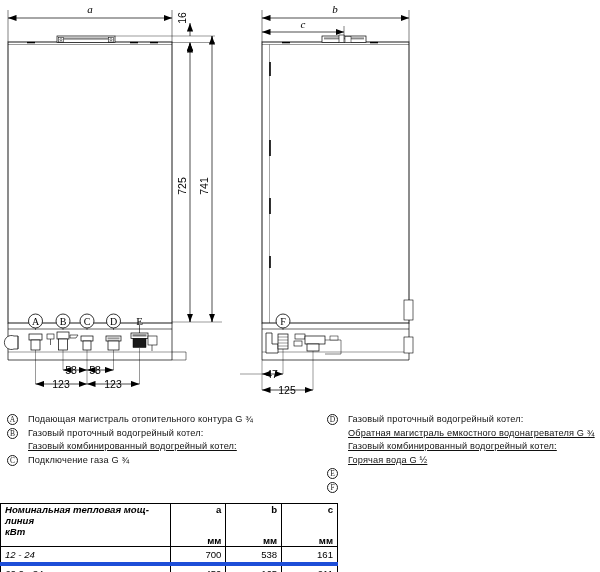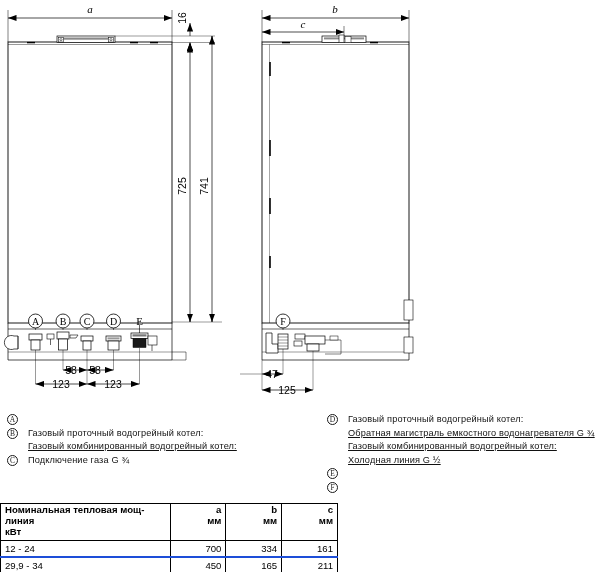--- a/index.html
+++ b/index.html
@@ -90,30 +90,30 @@
     font-weight: normal;
     vertical-align: top;
   }
   #spec-table tr.hdr td {
     border-top: 1.4px solid #000;
     border-bottom: 1.4px solid #000;
     font-weight: bold;
     height: 37px;
   }
   #spec-table tr.datarow td {
-    border-bottom: 2px solid #1d4ed8;
+    border-bottom: 4px solid #1d4ed8;
     height: 15px;
     line-height: 15px;
     margin-left: 16px;
   }
-  #spec-table td.c-name { width: 152px; text-align: left; }
+  #spec-table td.c-name { width: 152px; text-align: left; font-style: italic; }
   #spec-table td.c-val  { width: 50px; text-align: right; }
   .hdr-name { display: block; text-align: left; }
   .hdr-letter { display: block; text-align: right; font-weight: bold; }
-  .hdr-unit { display: block; text-align: right; font-weight: bold; }
+  .hdr-unit { display: block; text-align: right; font-weight: bold; margin-top: 20px; }
 </style>
 </head>
 <body>
 
 <div id="page">
 
   <div id="drawing">
     <svg width="600" height="400" viewBox="0 0 600 400" xmlns="http://www.w3.org/2000/svg">
       <defs>
         <marker id="ah" markerWidth="9" markerHeight="7" refX="8.5" refY="3.5" orient="auto" markerUnits="userSpaceOnUse">
@@ -301,20 +301,21 @@
   </div>
 
   <div id="legend">
 
     <div class="legend-col left">
 
       <div class="leg-row">
         <span class="leg-mark">
           <span class="circ">A</span>
         </span>
+        <span class="leg-text">Подающая магистраль отопительного контура G ¾</span>
       </div>
 
       <div class="leg-row">
         <span class="leg-mark">
           <span class="circ">B</span>
         </span>
         <span class="leg-text">Газовый проточный водогрейный котел:</span>
       </div>
       <div class="leg-row">
         <span class="leg-mark"></span>
@@ -340,21 +341,21 @@
       <div class="leg-row">
         <span class="leg-mark"></span>
         <span class="leg-text cont">Обратная магистраль емкостного водонагревателя G ¾</span>
       </div>
       <div class="leg-row">
         <span class="leg-mark"></span>
         <span class="leg-text cont">Газовый комбинированный водогрейный котел:</span>
       </div>
       <div class="leg-row">
         <span class="leg-mark"></span>
-        <span class="leg-text cont">Холодная линия G ½</span>
+        <span class="leg-text cont">Горячая вода G ½</span>
       </div>
 
       <div class="leg-row">
         <span class="leg-mark">
           <span class="circ">E</span>
         </span>
       </div>
 
       <div class="leg-row">
         <span class="leg-mark">
@@ -381,21 +382,21 @@
           <span class="hdr-unit">мм</span>
         </td>
         <td class="c-val">
           <span class="hdr-letter">c</span>
           <span class="hdr-unit">мм</span>
         </td>
       </tr>
       <tr class="datarow">
         <td class="c-name">12 - 24</td>
         <td class="c-val">700</td>
-        <td class="c-val">334</td>
+        <td class="c-val">538</td>
         <td class="c-val">161</td>
       </tr>
       <tr class="datarow">
         <td class="c-name">29,9 - 34</td>
         <td class="c-val">450</td>
         <td class="c-val">165</td>
         <td class="c-val">211</td>
       </tr>
     </tbody>
   </table>

